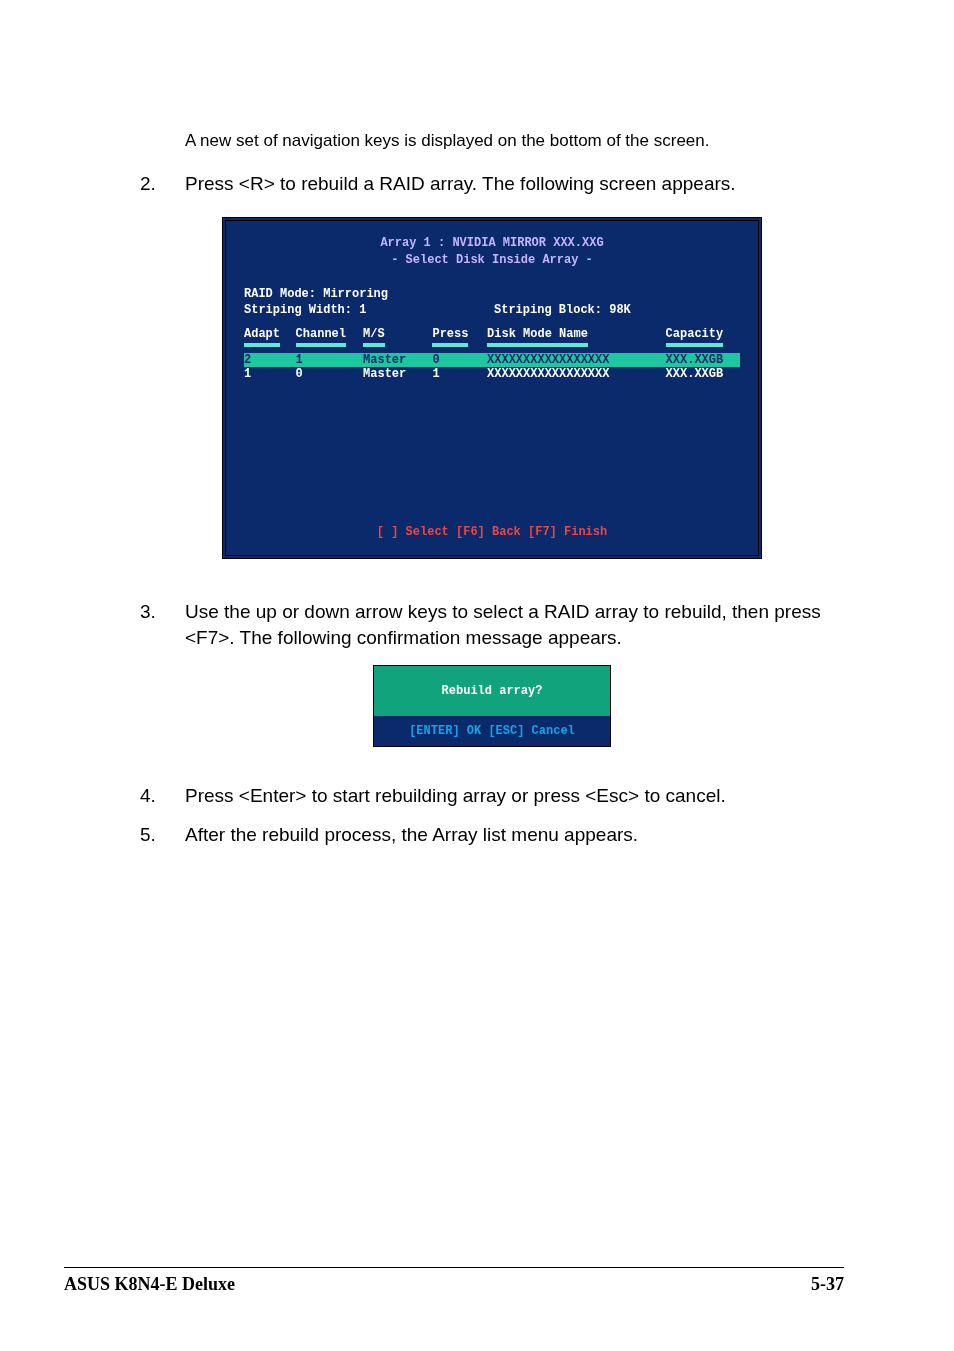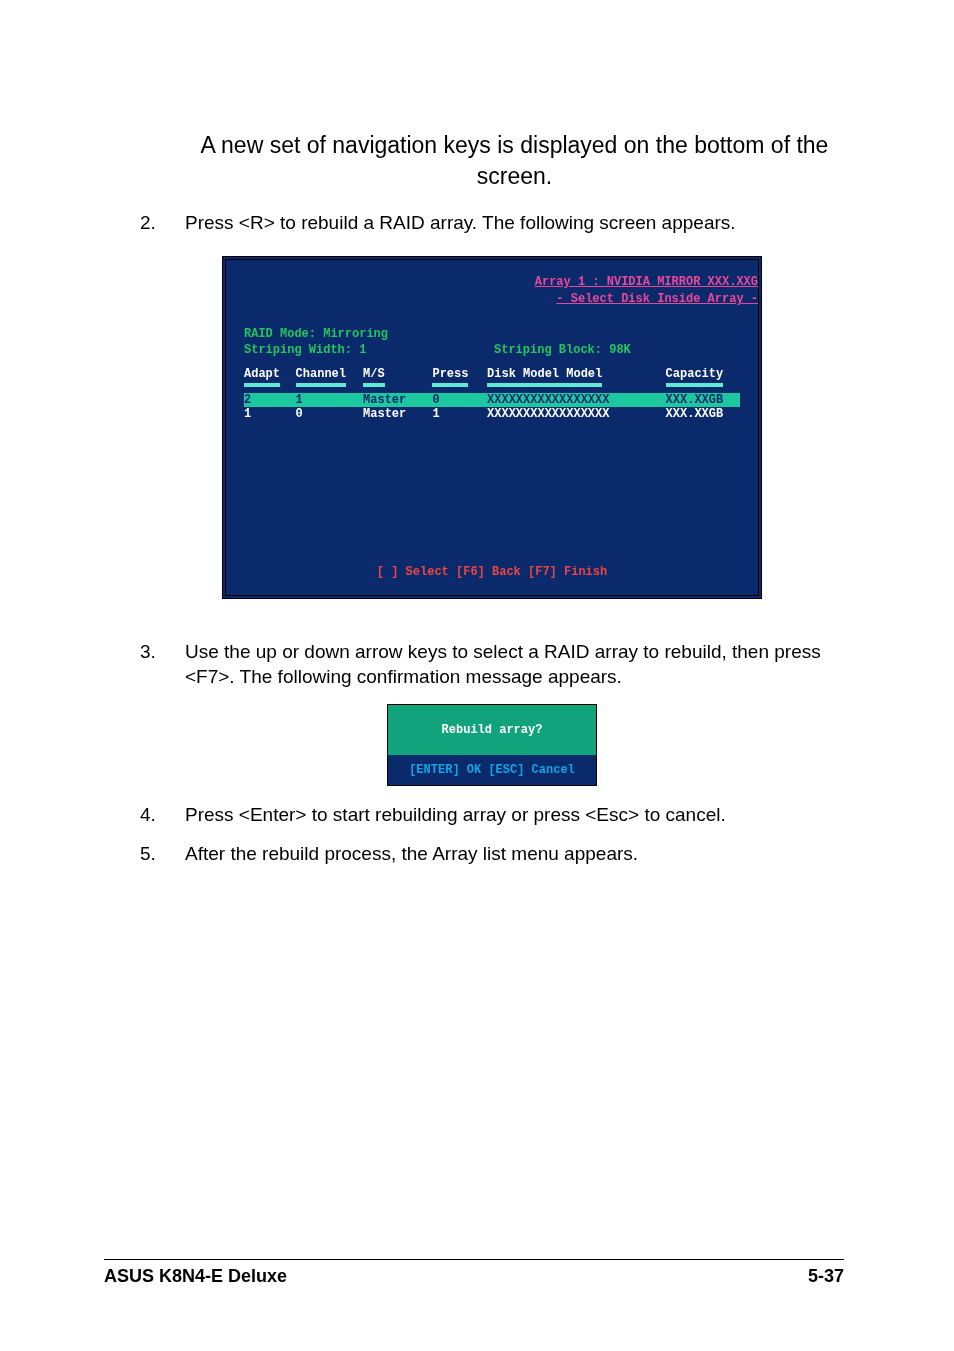--- a/index.html
+++ b/index.html
@@ -20,47 +20,45 @@
   .instr .num {
     width: 45px;
     flex: 0 0 45px;
   }
   .instr .txt {
     flex: 1;
   }
   .lead {
     margin-left: 45px;
     margin-bottom: 18px;
-    font-size: 23px;
+    font-size: 17px;
     line-height: 1.35;
-    text-align: center;
   }
 
   .bios-outer {
     margin: 20px auto 40px auto;
     width: 540px;
     border: 4px double #000;
     background: #0b2a6b;
     color: #fff;
     font-family: "Courier New", monospace;
     font-size: 12px;
     font-weight: bold;
   }
   .bios-head {
-    text-align: right;
+    text-align: center;
     padding: 14px 0 6px 0;
     line-height: 1.45;
-    color: #ec4899;
-    text-decoration: underline;
+    color: #c4b5fd;
   }
   .bios-body {
     padding: 6px 18px 10px 18px;
   }
   .raid-info {
-    color: #22c55e;
+    color: #ffffff;
     padding: 6px 0 10px 0;
   }
   .raid-row1 { margin-bottom: 2px; }
   .raid-row2 { display: flex; }
   .raid-row2 .left { flex: 0 0 250px; }
   .raid-row2 .right { }
 
   .tbl {
     color: #fff;
     font-family: "Courier New", monospace;
@@ -84,22 +82,22 @@
   .tbl-gap { height: 6px; }
   .row-sel { background: #1dc7a0; color: #0b2a6b; }
   .bios-spacer { height: 130px; }
   .bios-foot {
     text-align: center;
     color: #ef4444;
     padding: 4px 0 16px 0;
   }
 
   .dialog {
-    margin: 12px auto 16px auto;
-    width: 210px;
+    margin: 12px auto 36px auto;
+    width: 238px;
     border: 1px solid #000;
     font-family: "Courier New", monospace;
     font-size: 12px;
     font-weight: bold;
   }
   .dialog-top {
     background: #11a37b;
     color: #fff;
     text-align: center;
     padding: 18px 0;
@@ -107,22 +105,23 @@
   .dialog-bot {
     background: #0b2a6b;
     color: #0ea5e9;
     text-align: center;
     padding: 8px 0;
   }
 
   .footer {
     position: absolute;
     left: 0; right: 0;
-    bottom: 64px;
-    padding: 0 110px 0 104px;
+    bottom: 56px;
+    padding: 0 110px 0 64px;
+    font-family: Liberation Serif, serif;
   }
   .footer-line {
     border-top: 1px solid #000;
     margin-bottom: 6px;
   }
   .footer-row {
     display: flex;
     justify-content: space-between;
     font-weight: bold;
     font-size: 18px;
@@ -153,21 +152,21 @@
           <div class="right">Striping Block: 98K</div>
         </div>
       </div>
 
       <div class="tbl">
         <div class="tbl-head">
           <div class="cell c-adapt"><span>Adapt</span></div>
           <div class="cell c-channel"><span>Channel</span></div>
           <div class="cell c-ms"><span>M/S</span></div>
           <div class="cell c-index"><span>Press</span></div>
-          <div class="cell c-model"><span>Disk Model Model</span></div>
+          <div class="cell c-model"><span>Disk Mode Name</span></div>
           <div class="cell c-cap"><span>Capacity</span></div>
         </div>
         <div class="tbl-gap"></div>
 
         <div class="tbl-row row-sel">
           <div class="cell c-adapt">2</div>
           <div class="cell c-channel">1</div>
           <div class="cell c-ms">Master</div>
           <div class="cell c-index">0</div>
           <div class="cell c-model">XXXXXXXXXXXXXXXXX</div>

